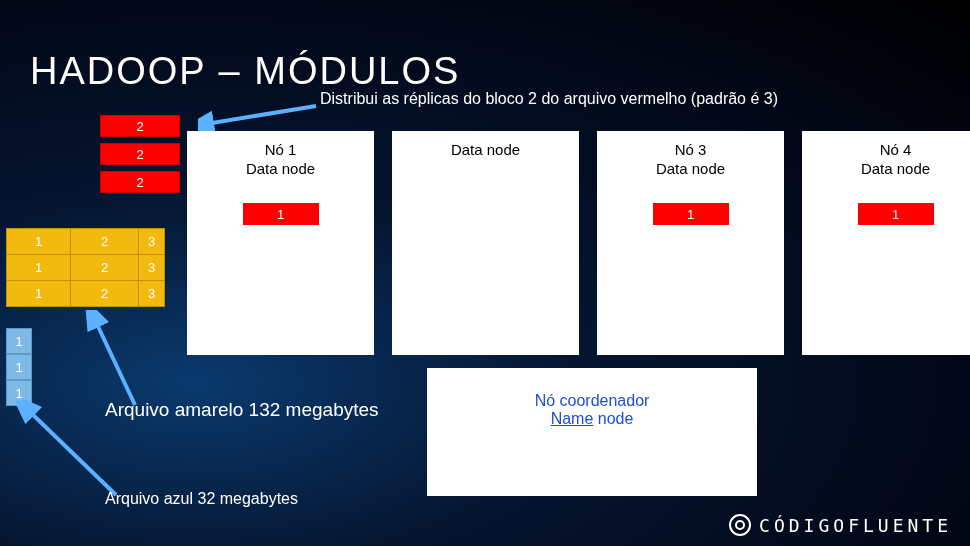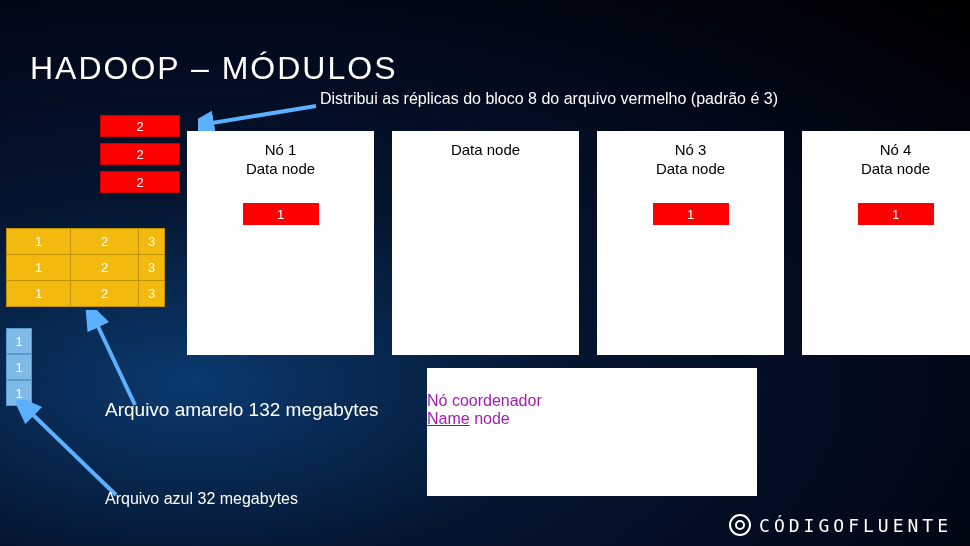--- a/index.html
+++ b/index.html
@@ -9,21 +9,21 @@
     background: radial-gradient(ellipse at 20% 70%, #0a3a6e 0%, #051530 35%, #020818 70%, #000 100%);
     font-family: "Segoe UI", Arial, sans-serif;
     color: #fff;
     position: relative;
     overflow: hidden;
   }
   .title {
     position: absolute;
     top: 50px;
     left: 30px;
-    font-size: 32px;
+    font-size: 38px;
     font-weight: 300;
     letter-spacing: 2px;
     text-align: center;
   }
   .subtitle {
     position: absolute;
     top: 90px;
     left: 320px;
     font-size: 16px;
     font-weight: 400;
@@ -106,36 +106,36 @@
   .caption-yellow { position: absolute; top: 399px; left: 105px; font-size: 19px; }
   .caption-blue   { position: absolute; top: 490px; left: 105px; font-size: 16px; }
   
   .coord {
     position: absolute;
     top: 368px;
     left: 427px;
     width: 330px;
     height: 128px;
     background: #fff;
-    color: #a21caf;
-    text-align: left;
+    color: #1d4ed8;
+    text-align: center;
     padding-top: 24px;
     font-size: 16px;
   }
   .coord .underline { text-decoration: underline; text-decoration-color: #d00; }
   
   .logo { position: absolute; bottom: 10px; right: 18px; display: flex; align-items: center; gap: 8px; letter-spacing: 4px; font-size: 18px; font-family: "Consolas", monospace; text-align: center; }
   .logo-ring { width: 22px; height: 22px; border: 2px solid #fff; border-radius: 50%; position: relative; }
   .logo-ring::after { content: ""; position: absolute; top: 4px; left: 4px; right: 4px; bottom: 4px; border: 2px solid #fff; border-radius: 50%; }
 </style>
 </head>
 <body>
 
 <div class="title">HADOOP – MÓDULOS</div>
-<div class="subtitle">Distribui as réplicas do bloco 8 do arquivo vermelho (padrão é 3)</div>
+<div class="subtitle">Distribui as réplicas do bloco 2 do arquivo vermelho (padrão é 3)</div>
 
 <svg class="arrow-sub" viewBox="0 0 120 30">
   <defs>
       <marker id="ah1" markerWidth="10" markerHeight="10" refX="2" refY="3" orient="auto">
         <path d="M0,0 L0,6 L8,3 z" fill="#5bb0ff"></path>
       </marker>
     </defs>
   <line x1="118" y1="2" x2="8" y2="20" stroke="#5bb0ff" stroke-width="4" marker-end="url(#ah1)"></line>
 </svg>
 

